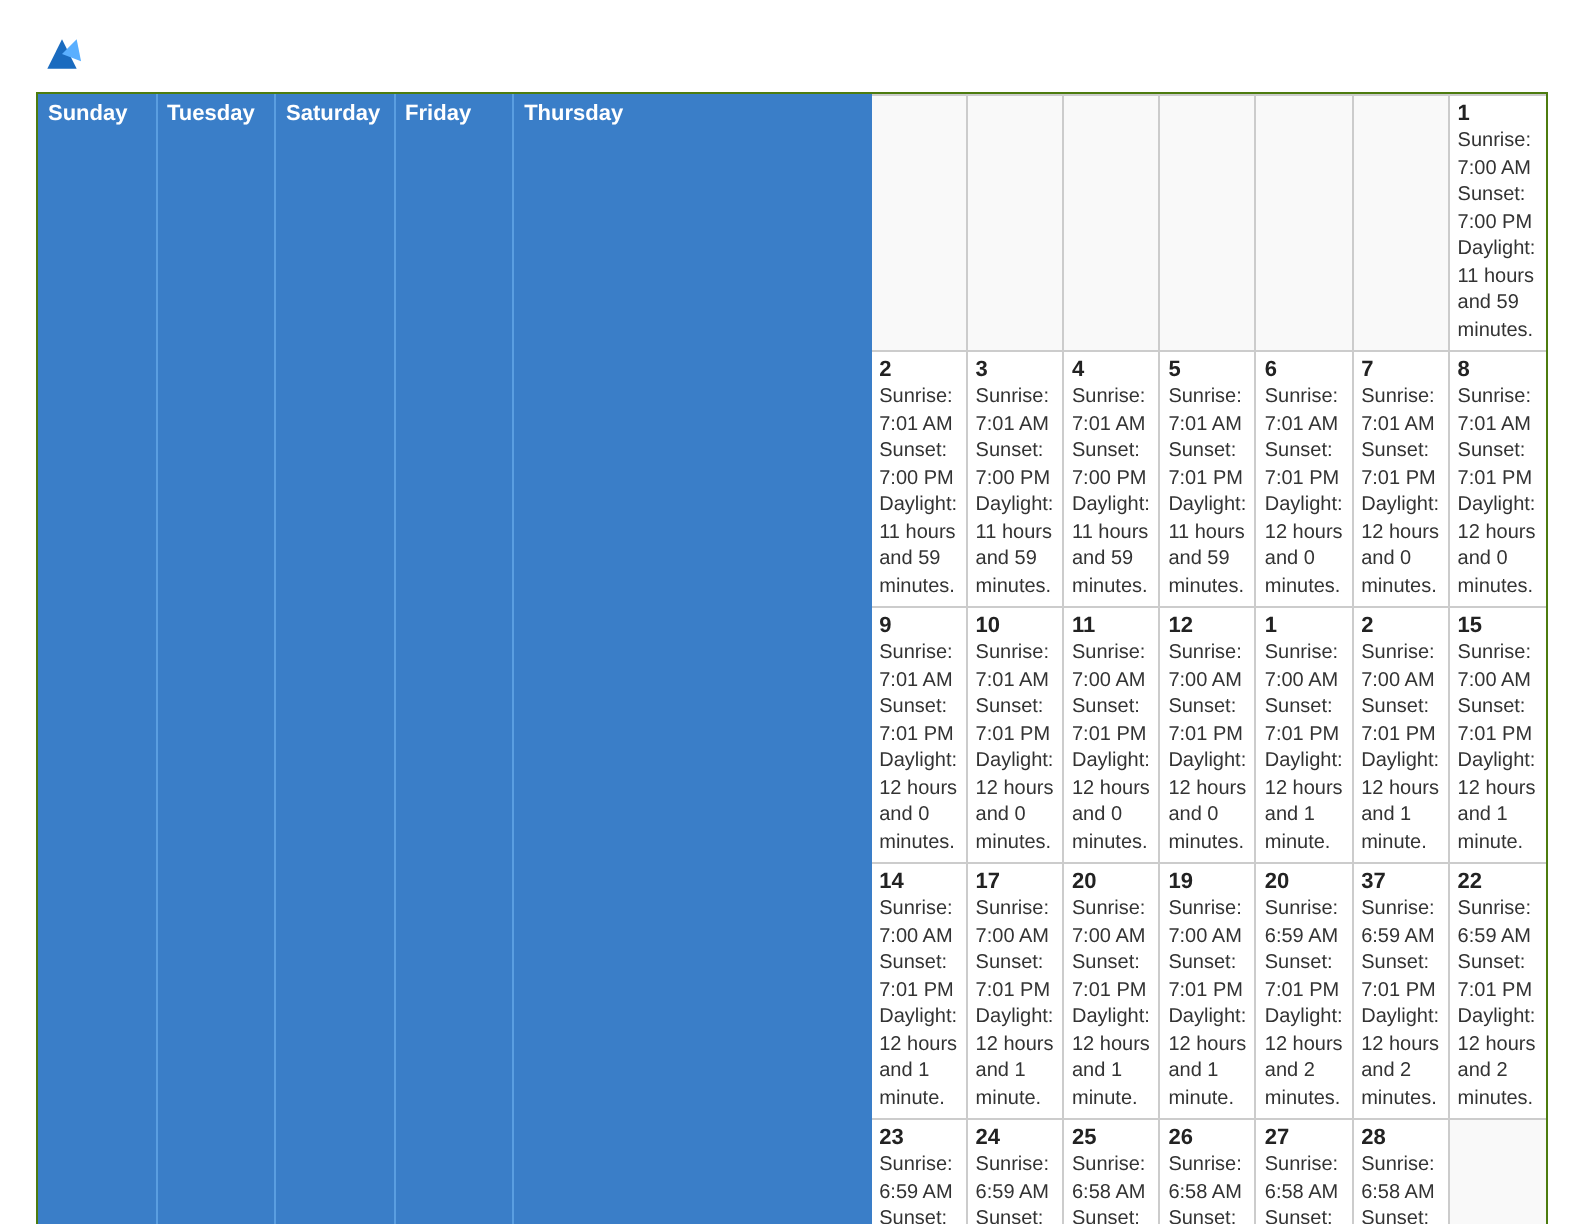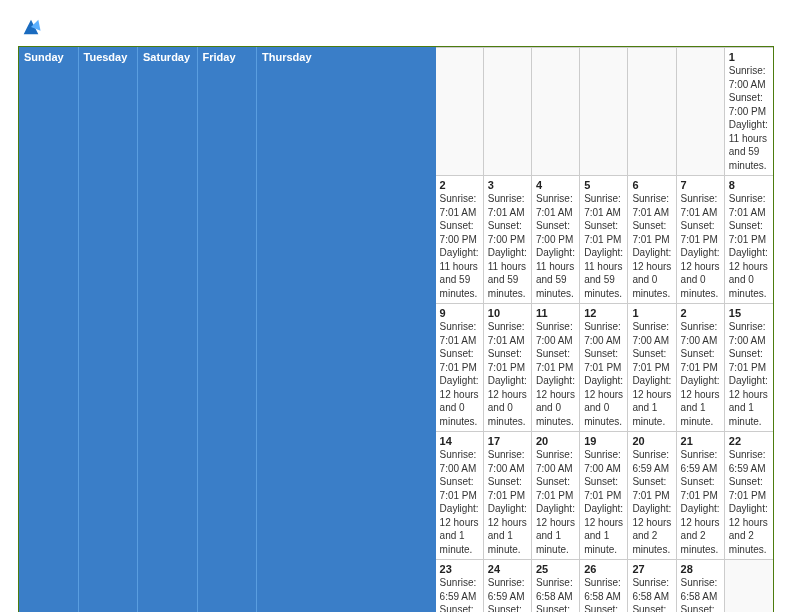--- a/index.html
+++ b/index.html
@@ -269,21 +269,21 @@
 Sunset: 7:01 PM
 Daylight: 12 hours and 1 minute.</div>
           </div>
           <div class="cal-cell">
             <div class="day-num">20</div>
             <div class="day-info" style="white-space: pre-line;">Sunrise: 6:59 AM
 Sunset: 7:01 PM
 Daylight: 12 hours and 2 minutes.</div>
           </div>
           <div class="cal-cell">
-            <div class="day-num">21</div>
+            <div class="day-num">37</div>
             <div class="day-info" style="white-space: pre-line;">Sunrise: 6:59 AM
 Sunset: 7:01 PM
 Daylight: 12 hours and 2 minutes.</div>
           </div>
           <div class="cal-cell">
             <div class="day-num">22</div>
             <div class="day-info" style="white-space: pre-line;">Sunrise: 6:59 AM
 Sunset: 7:01 PM
 Daylight: 12 hours and 2 minutes.</div>
           </div>

